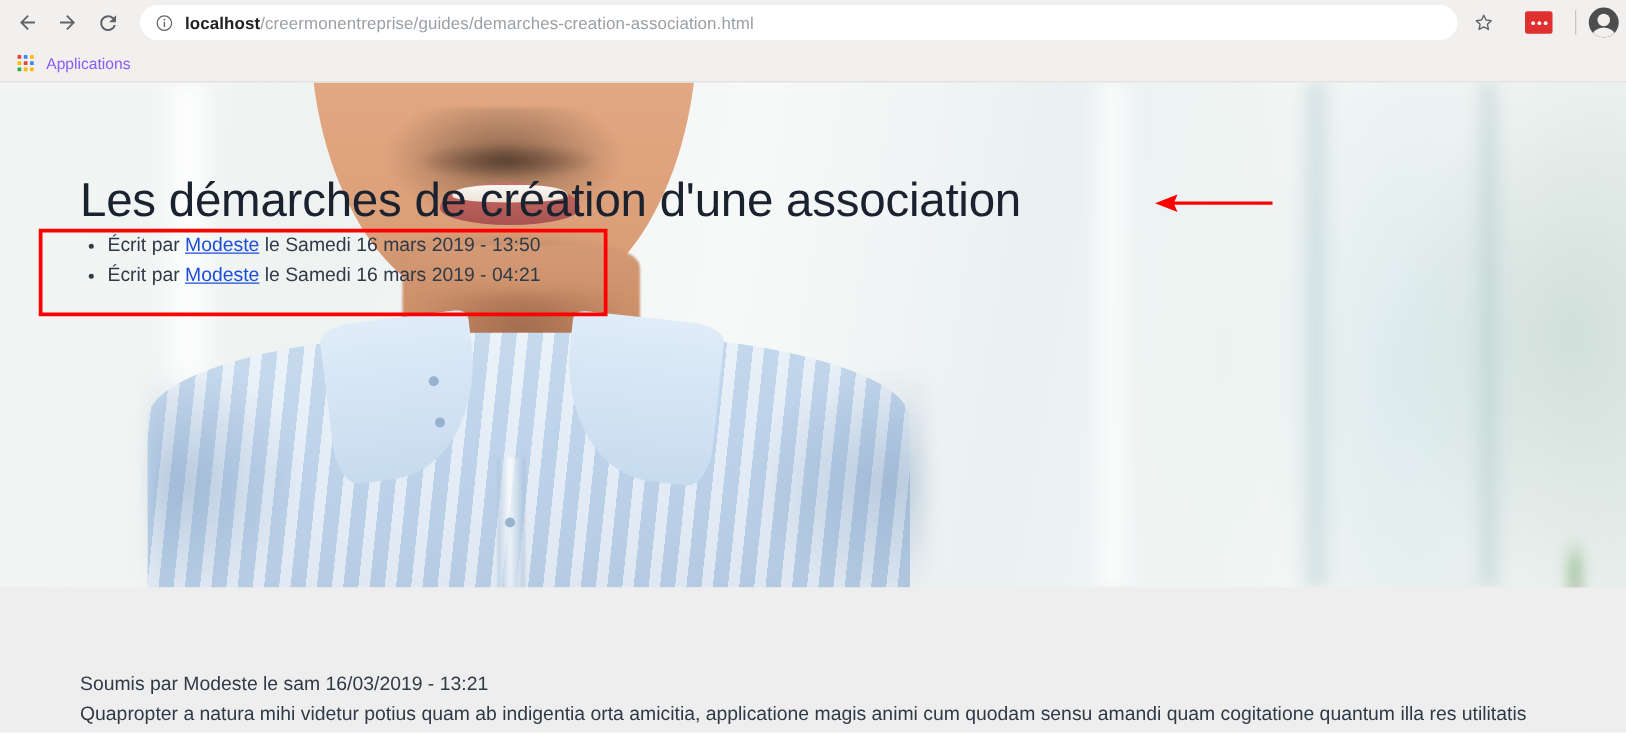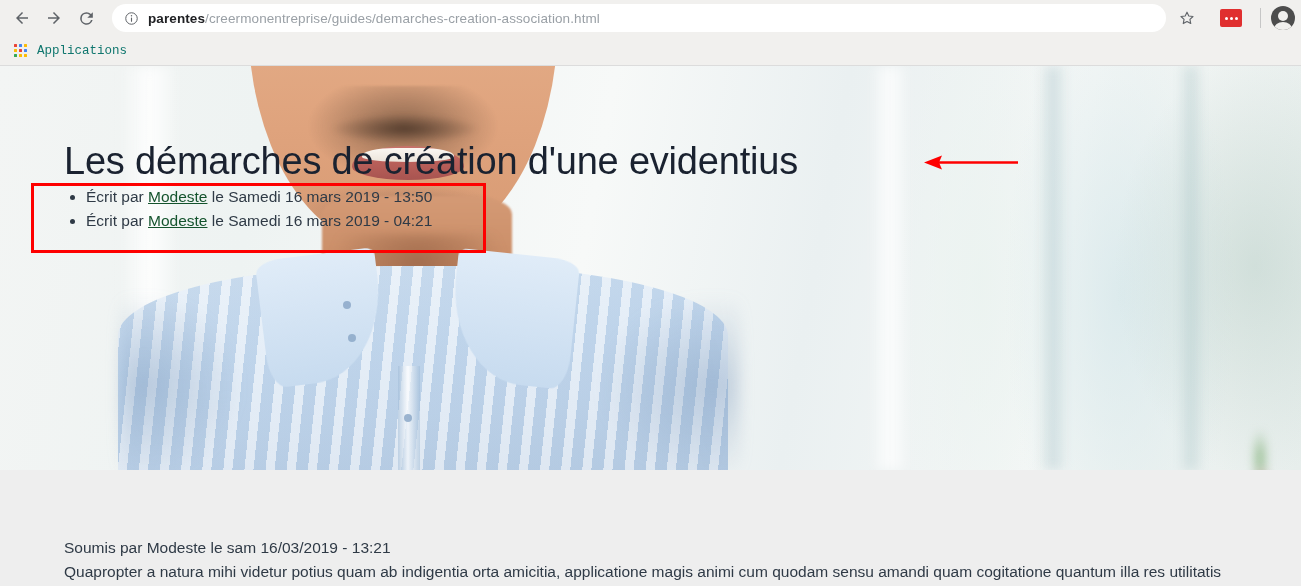--- a/index.html
+++ b/index.html
@@ -82,21 +82,21 @@
   }
   #apps-shortcut { display:flex; align-items:center; padding:3px 6px; border-radius:3px; }
   #apps-grid {
     display:grid;
     grid-template-columns:repeat(3,3px);
     grid-template-rows:repeat(3,3px);
     gap:2px;
     margin-right:10px;
   }
   #apps-grid i { width:3px; height:3px; display:block; border-radius:.5px; }
-  #apps-label { font-size:12.5px; color:#0f766e;font-family:Liberation Mono, monospace; }
+  #apps-label { font-size:12.5px; color:#8b5cf6; }
 
   
   #page { position:relative; width:1301px; height:520px; background:#eeeeee; overflow:hidden; }
 
   
   #hero {
     position:absolute; left:0; top:0; width:1301px; height:404px;
     overflow:hidden;
     background:
       
@@ -213,21 +213,21 @@
     font-size:38px; font-weight:normal; color:#1a2230;
     letter-spacing:-.2px; white-space:nowrap;
   }
   #meta-list {
     position:absolute; left:64px; top:119px;
     list-style:disc; padding-left:22px;
   }
   #meta-list li {
     font-size:15.5px; color:#2f3a46; line-height:24px; white-space:nowrap;
   }
-  #meta-list li .author { color:#14532d; }
+  #meta-list li .author { color:#1d4ed8; }
 
   
   #content {
     position:absolute; left:0; top:404px; width:1218px; height:116px;
     background:#eeeeee;
     padding:0 56px 0 64px;
   }
   #submitted {
     font-size:15.5px; color:#2f3a46; line-height:24px;
     padding-top:66px; white-space:nowrap;
@@ -271,21 +271,21 @@
     </div>
 
     <div id="omnibox-wrap">
       <span id="info-icon">
         <svg width="15" height="15" viewBox="0 0 24 24">
           <circle cx="12" cy="12" r="9.2" fill="none" stroke="currentColor" stroke-width="1.6"></circle>
           <circle cx="12" cy="7.6" r="1.15" fill="currentColor"></circle>
           <rect x="11.1" y="10.3" width="1.8" height="7" rx=".9" fill="currentColor"></rect>
         </svg>
       </span>
-      <span id="url-text"><span class="host">parentes</span><span class="path">/creermonentreprise/guides/demarches-creation-association.html</span></span>
+      <span id="url-text"><span class="host">localhost</span><span class="path">/creermonentreprise/guides/demarches-creation-association.html</span></span>
     </div>
 
     <div id="toolbar-right">
       <div id="star-icon">
         <svg width="18" height="18" viewBox="0 0 24 24">
           <path d="M12 4.2l2.4 5.1 5.6.7-4.1 3.9 1.1 5.5L12 16.7 7 19.4l1.1-5.5L4 10l5.6-.7z" fill="none" stroke="currentColor" stroke-width="1.5" stroke-linejoin="round"></path>
         </svg>
       </div>
       <div id="ext-icon">
         <i></i>
@@ -340,21 +340,21 @@
       <div id="shirt-shadow-r"></div>
       <div class="collar" id="collar-l"></div>
       <div class="collar" id="collar-r"></div>
       <div id="placket"></div>
       <div class="btn-dot" style="left:343px;top:235px;"></div>
       <div class="btn-dot" style="left:348px;top:268px;"></div>
       <div class="btn-dot" style="left:404px;top:348px;"></div>
     </div>
   </div>
 
-  <h1 id="page-title">Les démarches de création d'une evidentius</h1>
+  <h1 id="page-title">Les démarches de création d'une association</h1>
 
   <ul id="meta-list">
     <li><span>Écrit par </span><a class="author" href="#">Modeste</a><span> le Samedi 16 mars 2019 - 13:50</span></li>
     <li><span>Écrit par </span><a class="author" href="#">Modeste</a><span> le Samedi 16 mars 2019 - 04:21</span></li>
   </ul>
 
   <div id="content">
     <div id="submitted">Soumis par Modeste le sam 16/03/2019 - 13:21</div>
     <p id="body-copy"><span>Quapropter a natura mihi videtur potius quam ab indigentia orta amicitia, applicatione magis animi cum quodam sensu amandi quam cogitatione quantum illa res utilitatis esset habitura. Quod quidem quale sit, etiam in bestiis quibusdam animadverti potest, quae ex se natos ita amant ad quoddam tempus et ab eis ita amantur ut facile earum sensus appareat. Quod in homine multo est evidentius, primum ex ea caritate quae est inter natos et parentes, quae </span></p>
   </div>

